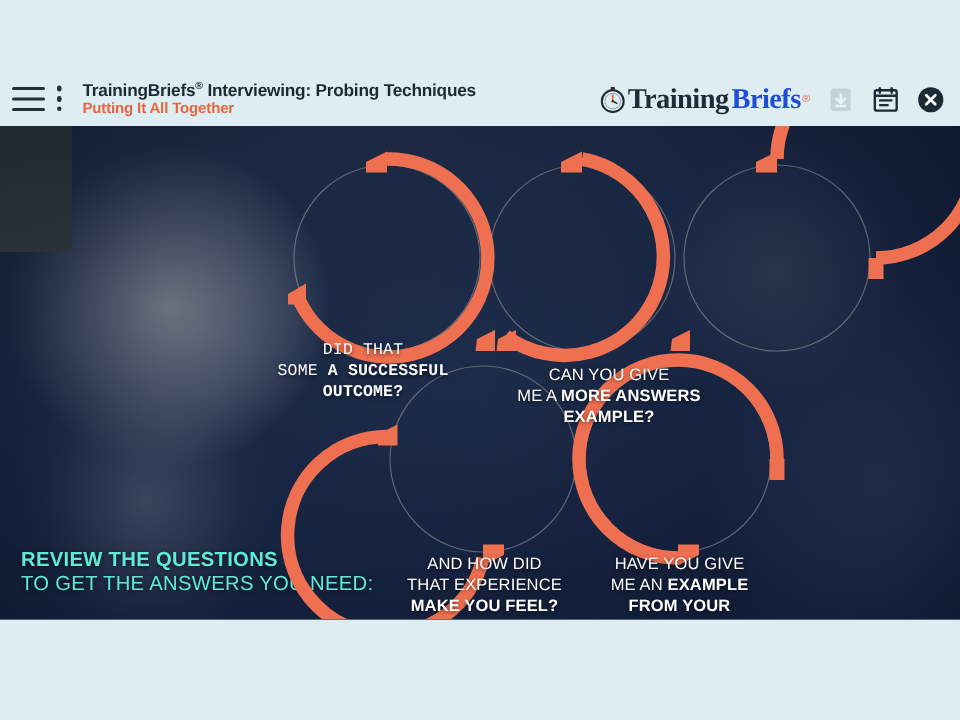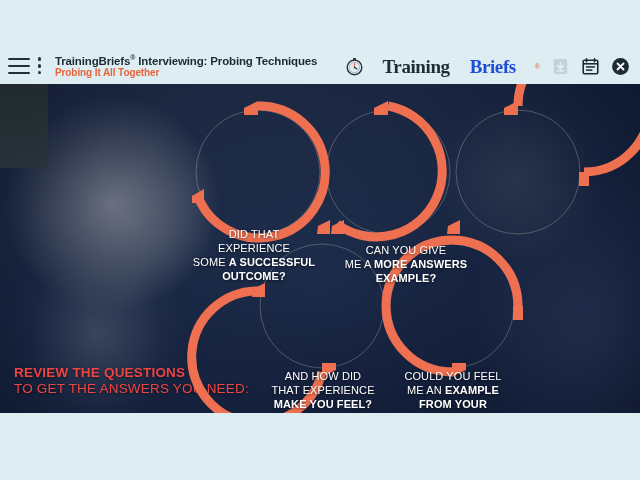--- a/index.html
+++ b/index.html
@@ -39,21 +39,21 @@
   }
   .title-main sup { font-size: 7px; vertical-align: super; font-weight: bold; }
   .title-sub {
     font-size: 10px; font-weight: bold; color: #e8653b;
     letter-spacing: -0.1px; white-space: nowrap;
   }
 
   .hdr-spacer { flex: 1 1 auto; }
 
   .hdr-right { display: flex; align-items: center; gap: 11px; flex: 0 0 auto; }
-  .logo { display: flex; align-items: center; gap: 19px; }
+  .logo { display: flex; align-items: center; gap: 1px; }
   .logo-stopwatch { width: 19px; height: 19px; position: relative; flex: 0 0 auto; }
   .logo-word { font-family: "Liberation Serif", serif; font-size: 19px; font-weight: bold; letter-spacing: -0.4px; line-height: 1; }
   .logo-training { color: #1f2c38; }
   .logo-briefs { color: #1d4ed8; margin-left: 1px; }
   .logo-reg { font-size: 7px; vertical-align: super; color: #e8653b; }
 
   .icon-btn { width: 19px; height: 19px; display: block; }
   .icon-dl { opacity: 0.33; }
 
   
@@ -81,21 +81,21 @@
   }
   .bg-dark-left {
     position: absolute; left: 0; top: 0; width: 48px; height: 84px;
     background: linear-gradient(180deg, #222b2e 0%, #2a3338 100%);
     opacity: 0.9;
   }
 
   
   .review-block {
     position: absolute; left: 14px; top: 281px;
-    color: #ef4444; line-height: 1.2;
+    color: #5eead4; line-height: 1.2;
     text-shadow: 0 1px 3px rgba(0,0,0,0.55);
   }
   .review-l1 { font-size: 13.5px; font-weight: bold; letter-spacing: 0.2px; }
   .review-l2 { font-size: 13.5px; font-weight: normal; letter-spacing: 0.2px; }
 
   
   .rings { position: absolute; left: 0; top: 0; width: 640px; height: 329px; }
   .ring-label {
     position: absolute;
     color: #ffffff; text-align: center;
@@ -119,21 +119,21 @@
           <i></i>
           <i></i>
       </div>
       <div class="kebab">
         <i></i>
           <i></i>
           <i></i>
       </div>
       <div class="titles">
         <div class="title-main"><span>TrainingBriefs</span><sup>®</sup><span> Interviewing: Probing Techniques</span></div>
-        <div class="title-sub">Probing It All Together</div>
+        <div class="title-sub">Putting It All Together</div>
       </div>
     </div>
 
     <div class="hdr-spacer"></div>
 
     <div class="hdr-right">
       <div class="logo">
         <span class="logo-stopwatch">
           <svg width="19" height="19" viewBox="0 0 24 24">
             <circle cx="12" cy="13.2" r="9.2" fill="none" stroke="#1f2c38" stroke-width="1.7"></circle>
@@ -231,42 +231,41 @@
         <path d="M 452 288
                  A 66 66 0 1 1 518 222" fill="none" stroke="#ef7050" stroke-width="9" stroke-linecap="butt"></path>
         <polygon points="452,293 452,279 466,279 466,286" fill="#ef7050"></polygon>
         <polygon points="513,222 523,222 523,236 513,236" fill="#ef7050"></polygon>
       </g>
 
       <polygon points="318,142 330,136 330,150 317,150" fill="#ef7050"></polygon>
       <polygon points="448,142 460,136 460,150 447,150" fill="#ef7050"></polygon>
     </svg>
 
-    <div class="ring-label" style="left:184px; top:144px; width:140px;">
+    <div class="ring-label" style="left:172px; top:144px; width:140px;font-family:Liberation Mono, monospace;">
       <div>DID THAT</div>
-      <div>EXPERIENCE</div>
       <div><span>SOME </span><b>A SUCCESSFUL</b></div>
       <div><b>OUTCOME?</b></div>
     </div>
 
     <div class="ring-label" style="left:340px; top:160px; width:132px;">
       <div>CAN YOU GIVE</div>
       <div><span>ME A </span><b>MORE ANSWERS</b></div>
       <div><b>EXAMPLE?</b></div>
     </div>
 
 
     <div class="ring-label" style="left:256px; top:286px; width:134px;">
       <div>AND HOW DID</div>
       <div>THAT EXPERIENCE</div>
       <div><b>MAKE YOU FEEL?</b></div>
     </div>
 
     <div class="ring-label" style="left:388px; top:286px; width:130px;">
-      <div>COULD YOU FEEL</div>
+      <div>HAVE YOU GIVE</div>
       <div><span>ME AN </span><b>EXAMPLE</b></div>
       <div><b>FROM YOUR</b></div>
       <div><b>CURRENT JOB?</b></div>
     </div>
 
   </div>
 
 </div>
 
 </body></html>

